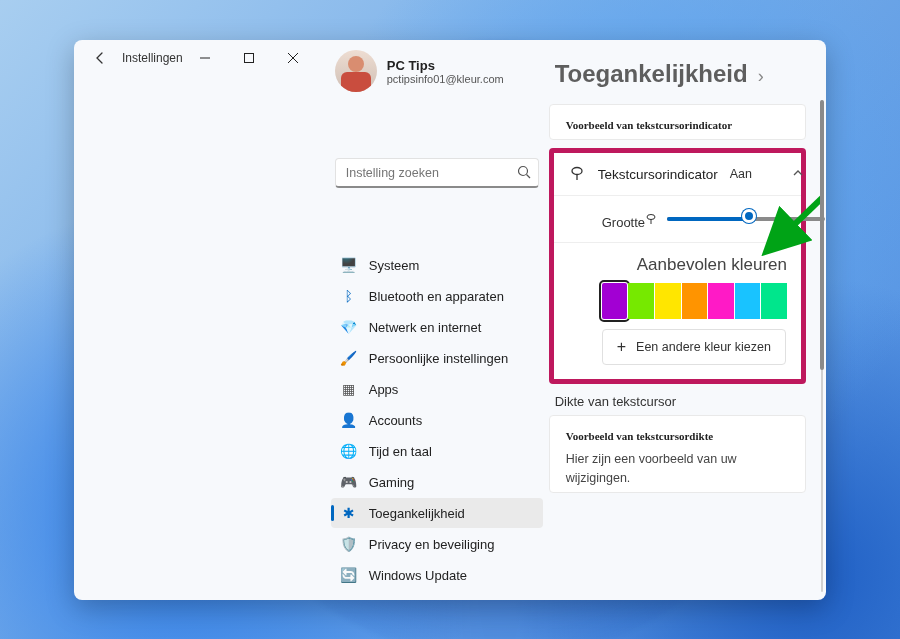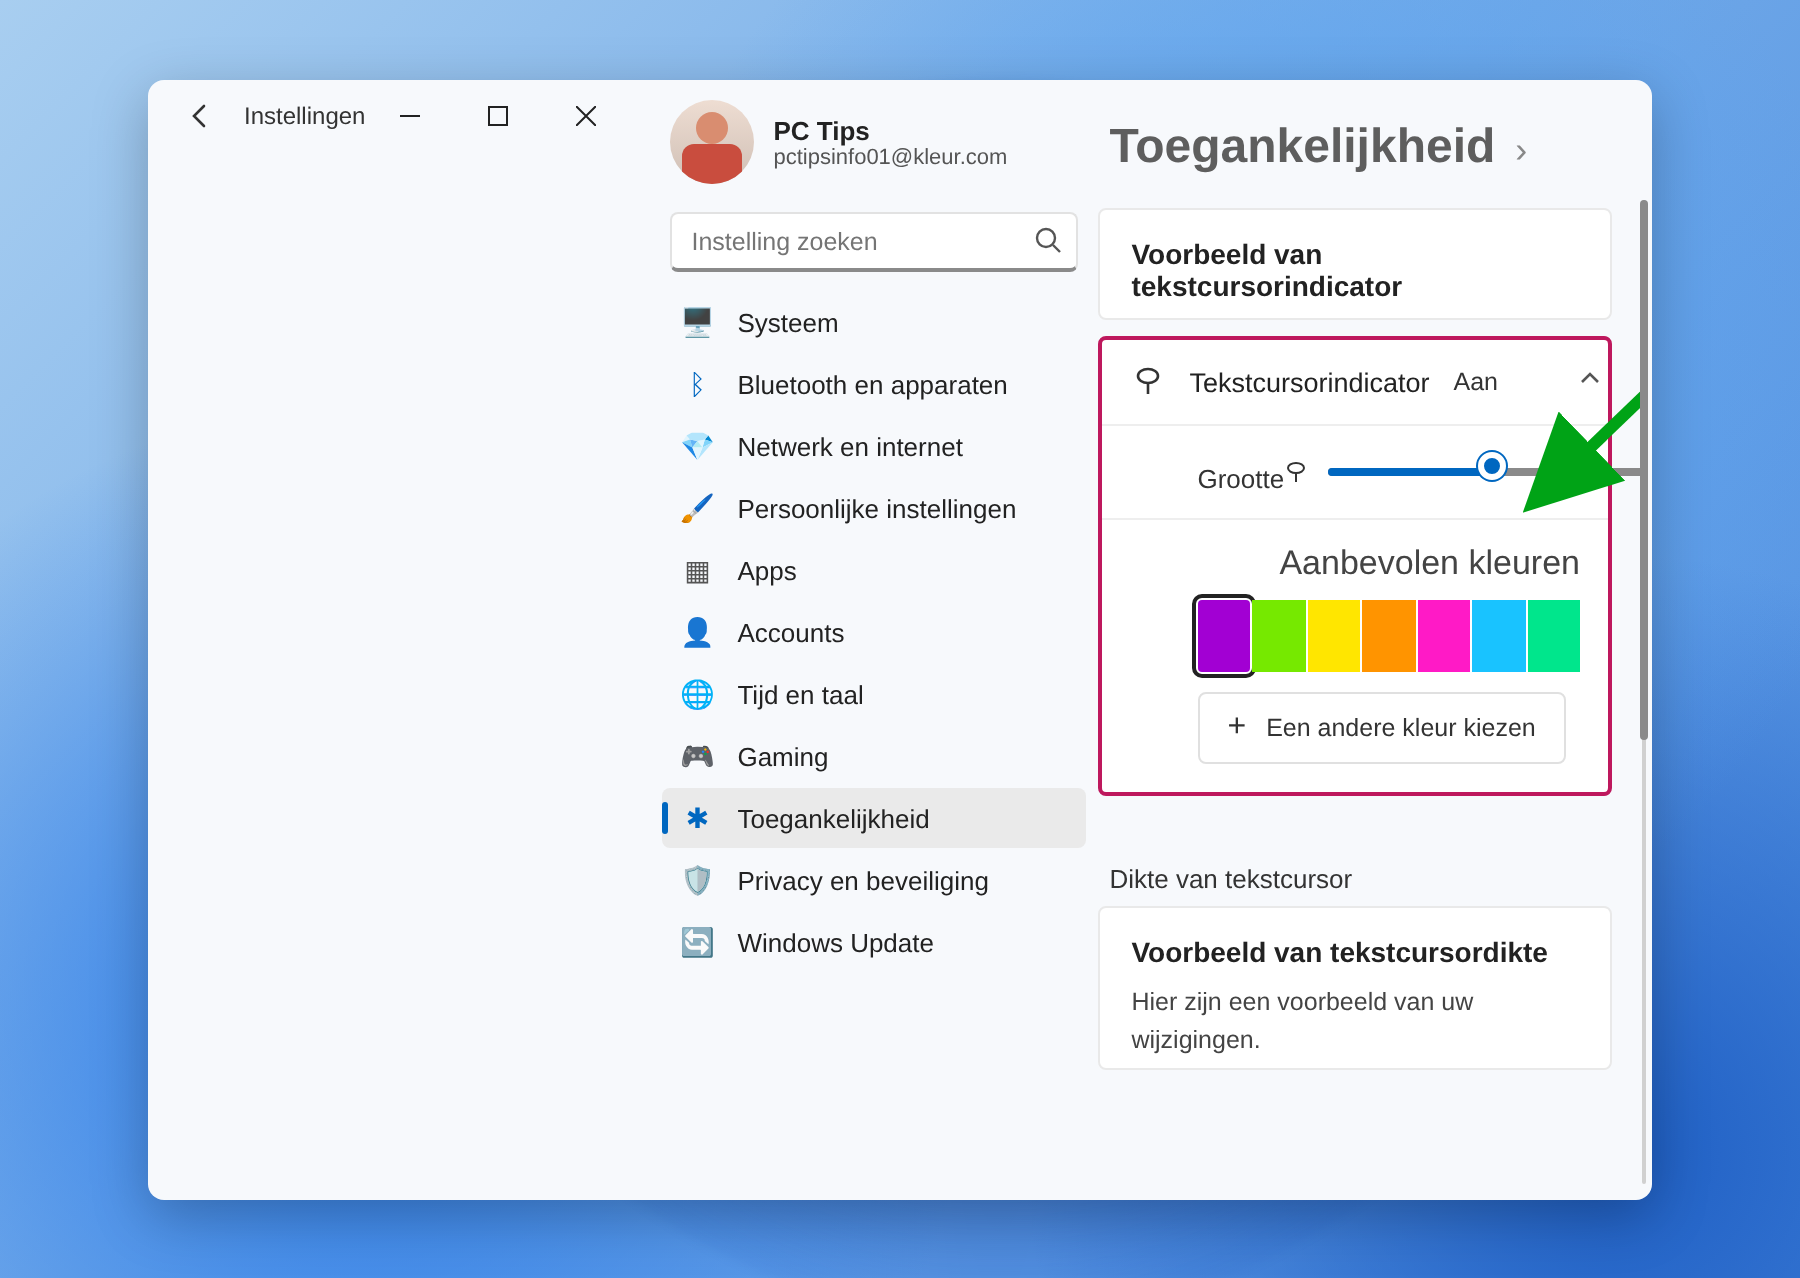--- a/index.html
+++ b/index.html
@@ -6,47 +6,47 @@
   body { width: 900px; height: 639px; overflow: hidden; position: relative; background: #7fb3e6; }
   .wallpaper { position: absolute; inset: 0; background: radial-gradient(circle at 20% 80%, #2e7de9 0%, transparent 35%), radial-gradient(circle at 70% 30%, #5aa3f0 0%, transparent 40%), radial-gradient(circle at 90% 90%, #1f5fc4 0%, transparent 30%), linear-gradient(135deg, #a8cef0 0%, #6fa8e8 50%, #4a8ae0 100%); }
   .bloom { position: absolute; width: 620px; height: 620px; left: 190px; top: 40px; background: radial-gradient(circle at 50% 50%, rgba(80,150,240,0.5) 0%, rgba(40,110,220,0.45) 30%, rgba(20,80,190,0.35) 55%, transparent 75%); border-radius: 50%; filter: blur(2px); }
   .window { position: absolute; left: 74px; top: 40px; width: 752px; height: 560px; background: #f7f9fc; border-radius: 8px; box-shadow: 0 8px 28px rgba(0,0,0,0.25); display: flex; flex-direction: row; overflow: hidden; }
   .titlebar { height: 36px; display: flex; align-items: center; padding: 0 6px 0 12px; }
   .back { width: 28px; height: 28px; display: flex; align-items: center; justify-content: center; border-radius: 4px; }
   .ttitle { font-size: 12px; color: #333; margin-left: 8px; }
   .tbtns { margin-left: auto; display: flex; }
   .tbtn { width: 44px; height: 32px; display: flex; align-items: center; justify-content: center; }
   .body { flex: 1; display: flex; overflow: hidden; }
-  .sidebar { width: 228px; padding: 4px 6px 10px 10px; display: flex; flex-direction: column; }
+  .sidebar { width: 228px; padding: 4px 6px 10px 10px; display: flex; flex-direction: column; justify-content: space-between; }
   .user { display: flex; align-items: center; gap: 10px; padding: 6px 4px 14px 4px; }
   .avatar { width: 42px; height: 42px; border-radius: 50%; background: linear-gradient(180deg,#eeddd2 0%,#cfbfb5 100%); position: relative; overflow: hidden; flex-shrink: 0; }
   .avatar::before { content:""; position:absolute; width:16px; height:16px; background:#d98d70; border-radius:50%; left:13px; top:6px; }
   .avatar::after { content:""; position:absolute; width:30px; height:20px; background:#c94d3e; border-radius:6px 6px 0 0; left:6px; top:22px; }
   .uname { font-size: 13px; font-weight: 600; color: #222; }
   .uemail { font-size: 11px; color: #555; }
   .search { position: relative; margin: 0 4px 10px 4px; }
   .search input { width: 100%; height: 30px; padding: 0 30px 0 10px; font-size: 12.5px; border: 1px solid #e2e2e2; border-bottom: 2px solid #8a8a8a; background: #fff; border-radius: 4px; }
   .sicon { position: absolute; right: 8px; top: 7px; color: #555; }
   .nav { list-style: none; display: flex; flex-direction: column; gap: 1px; }
   .nav li { display: flex; align-items: center; gap: 12px; padding: 7px 10px; border-radius: 4px; font-size: 13px; color: #222; position: relative; cursor: default; }
   .nav li.active { background: #eaeaea; }
   .nav li.active::before { content:""; position:absolute; left:0; top:7px; bottom:7px; width:3px; background:#0067c0; border-radius:2px; }
   .nico { width: 16px; height: 16px; display: flex; align-items: center; justify-content: center; font-size: 14px; }
   .content { flex: 1; padding: 14px 20px 0 0; overflow-y: auto; position: relative; }
   .crumb { display: flex; align-items: baseline; gap: 10px; padding: 6px 0 16px 6px; }
   .crumb-a { font-size: 24px; font-weight: 600; color: #5e5e5e; }
   .crumb-sep { font-size: 18px; color: #888; }
   .crumb-b { font-size: 24px; font-weight: 600; color: #1a1a1a; }
   .card { background: #fff; border: 1px solid #e9e9e9; border-radius: 4px; margin-bottom: 8px; }
-  .card-h { font-size: 14px; font-weight: 600; padding: 14px 16px 8px; color: #222; }
+  .card-h { font-size: 11px; font-weight: 600; padding: 14px 16px 8px; color: #222; font-family: Liberation Serif, serif; }
   .card-p { font-size: 12.5px; color: #444; padding: 0 16px 16px; line-height: 1.5; max-width: 420px; position: relative; }
   .cursor-ind { display:inline-block; width:2px; height:14px; background:#9a00cc; position:relative; vertical-align:middle; margin:0 1px; }
   .cursor-ind::before, .cursor-ind::after { content:""; position:absolute; left:-3px; width:8px; height:8px; background:#9a00cc; border-radius:50%; }
   .cursor-ind::before { top:-5px; } .cursor-ind::after { bottom:-5px; }
-  .expander { background:#fff; border:2px solid #be185d; border-radius:4px; margin-bottom:24px; }
+  .expander { background:#fff; border:5px solid #be185d; border-radius:4px; margin-bottom:0; }
   .ex-head { display:flex; align-items:center; padding:12px 14px; gap:12px; }
   .ex-icon { width:18px; height:18px; }
   .ex-title { font-size:13.5px; color:#222; flex:1; }
   .ex-state { font-size:12.5px; color:#333; }
   .toggle { width:38px; height:18px; background:#0067c0; border-radius:10px; position:relative; margin:0 6px; }
   .toggle::after { content:""; position:absolute; width:12px; height:12px; background:#fff; border-radius:50%; right:3px; top:3px; }
   .chev { color:#555; padding:0 4px; }
   .ex-row { display:flex; align-items:flex-end; padding:12px 14px 12px 48px; border-top:1px solid #eee; }
   .ex-label { font-size:13px; color:#333; flex:1; }
   .slider-wrap { display:flex; align-items:center; gap:10px; }

